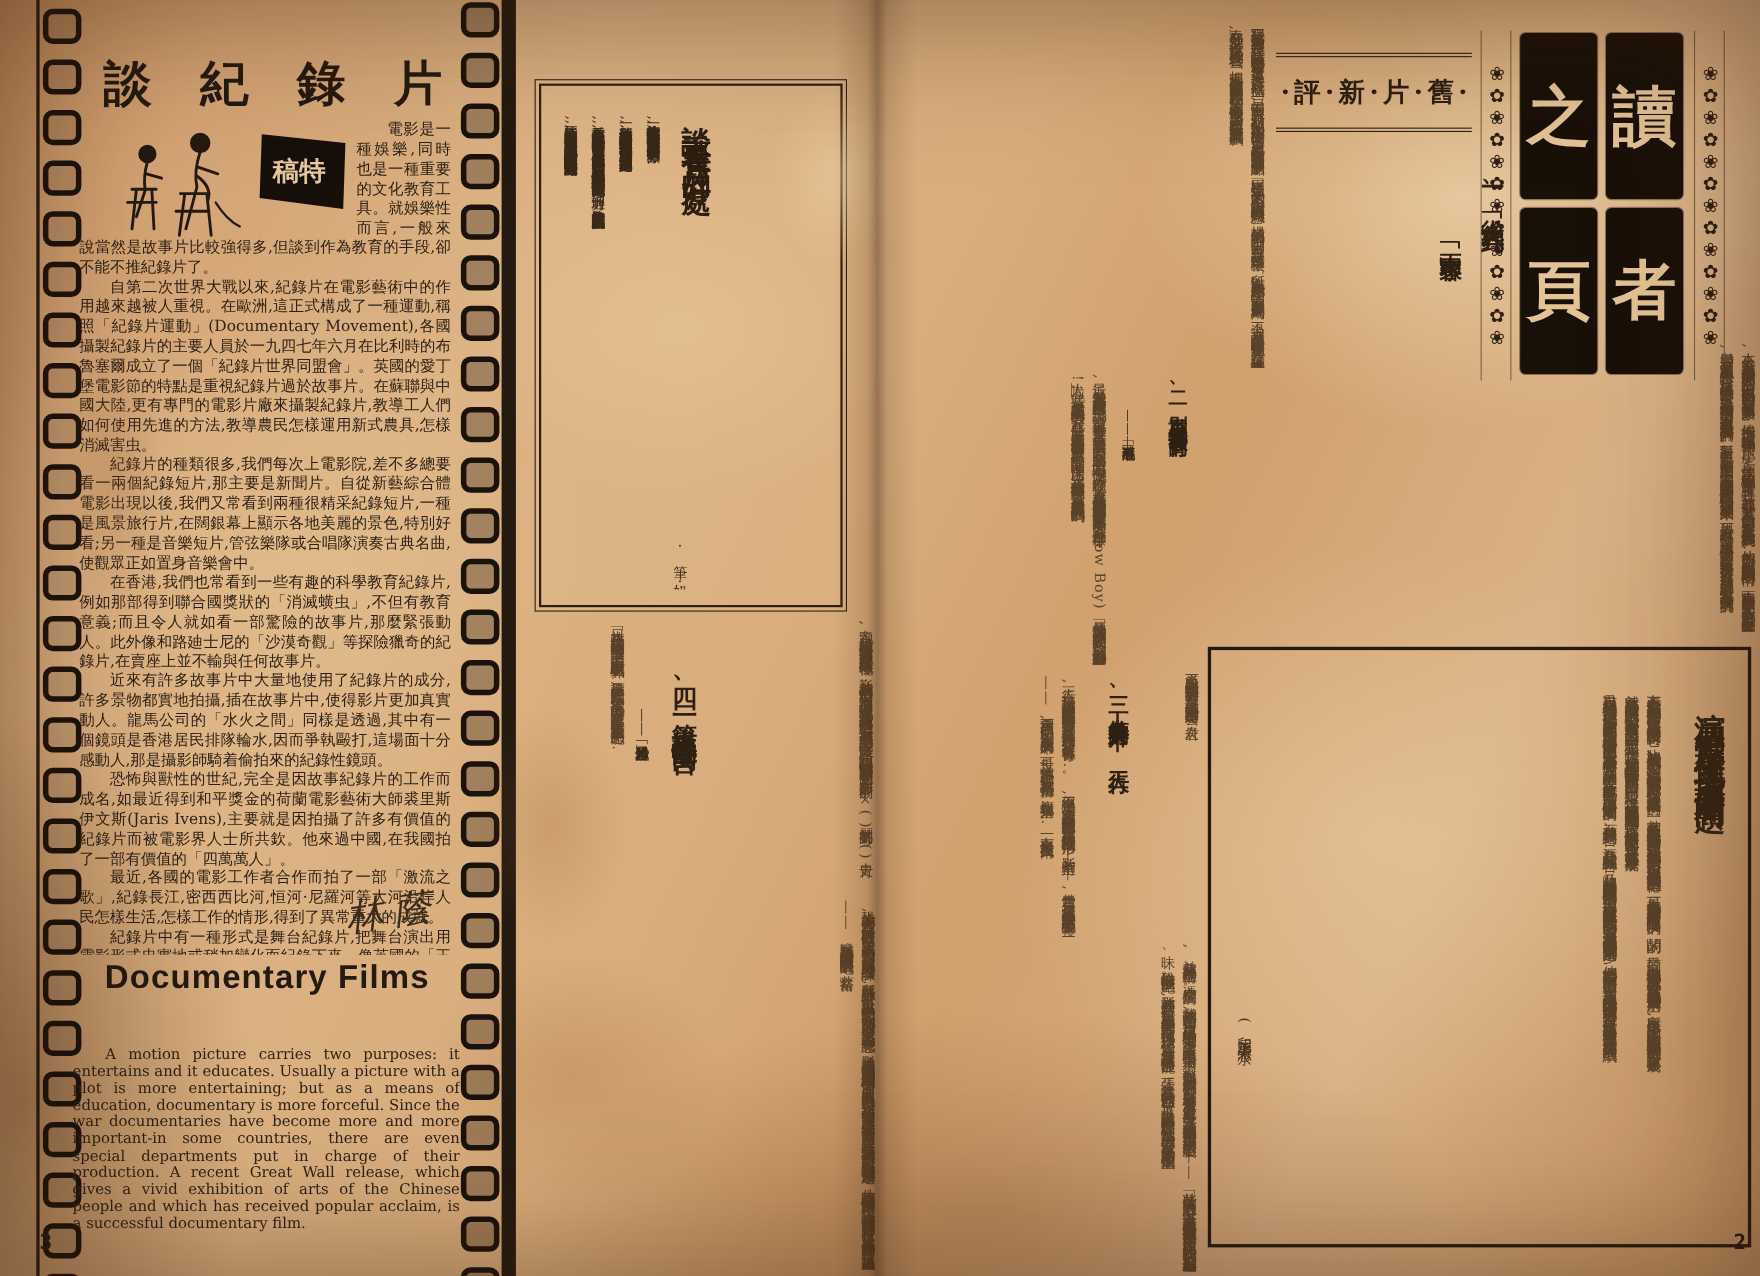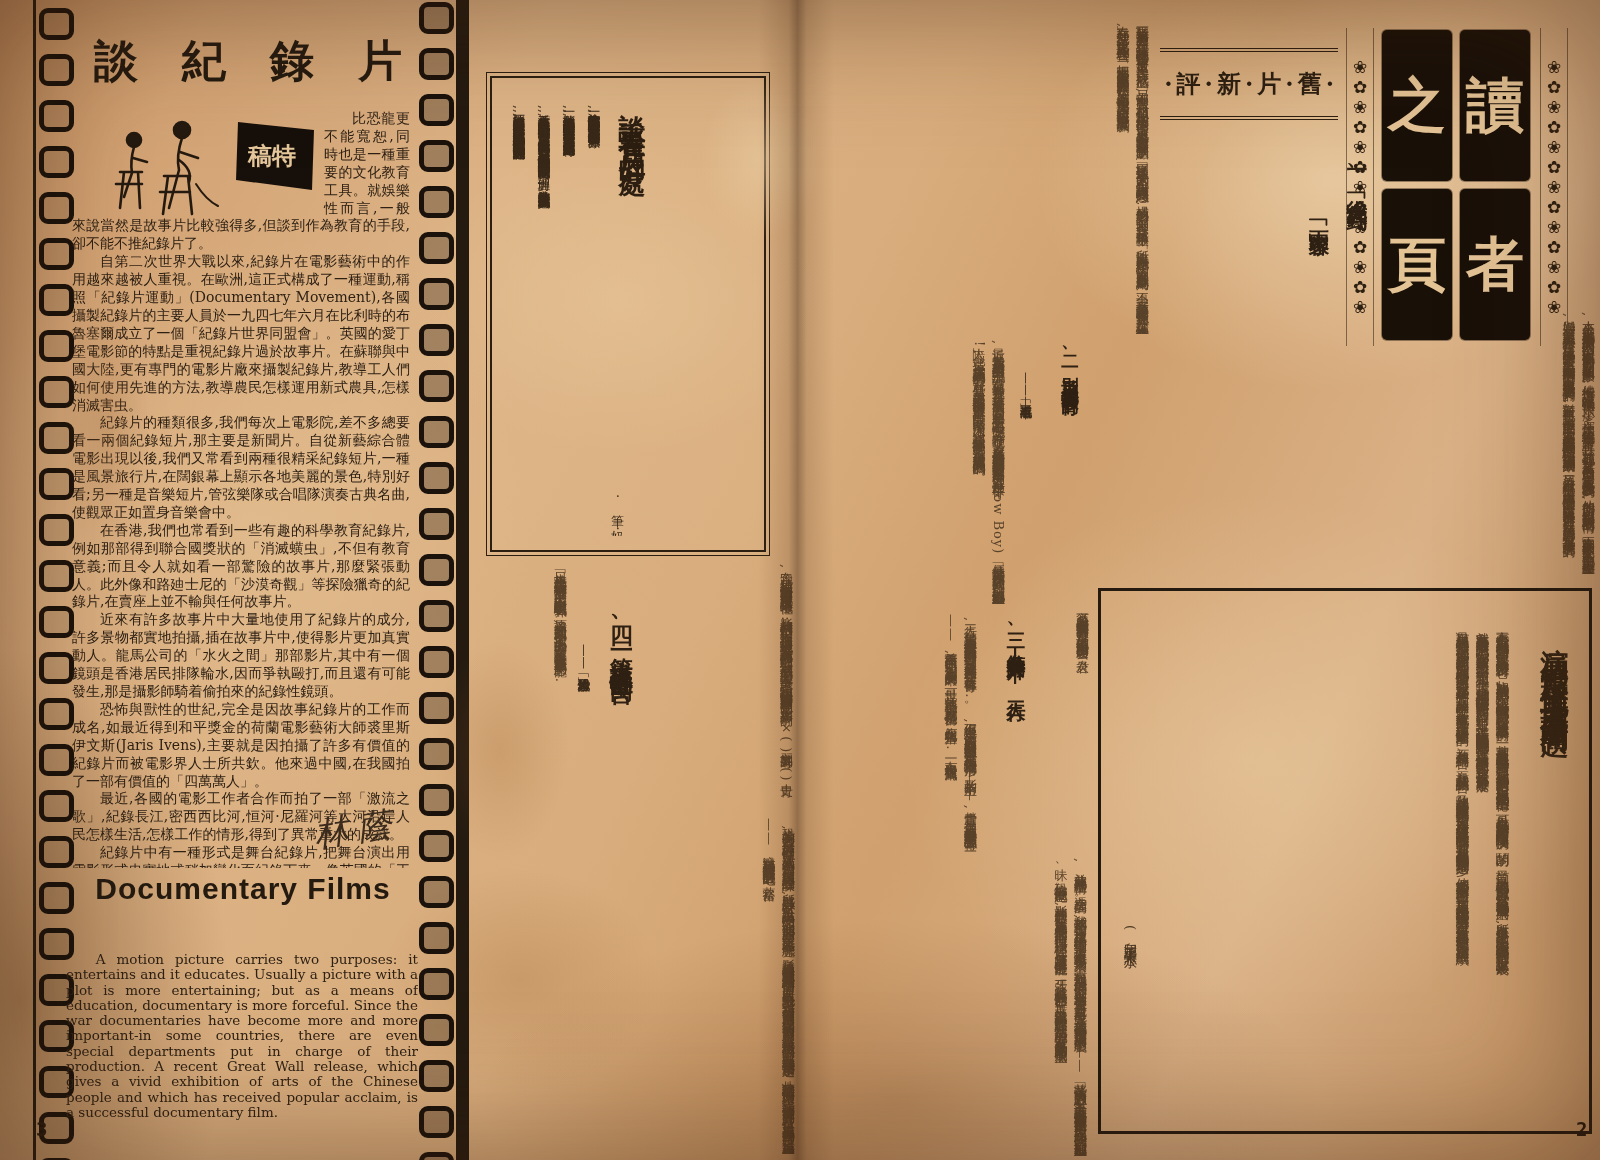--- a/index.html
+++ b/index.html
@@ -122,21 +122,21 @@
       <div class="hole"></div>
       <div class="hole"></div>
       <div class="hole"></div>
       <div class="hole"></div>
       <div class="hole"></div>
       <div class="hole"></div>
       <div class="hole"></div>
     </div>
   <div class="blk fsline" style="left:456px;top:0;width:13px;height:1160px;"></div>
 
-  <div class="blk l-title" style="left:94px;top:32px;font-family:Liberation Mono, monospace;">談紀錄片</div>
+  <div class="blk l-title" style="left:94px;top:47px;font-family:Liberation Mono, monospace;">談紀錄片</div>
 
   <div class="blk" style="left:100px;top:114px;width:218px;height:102px;">
     <svg width="218" height="102" viewBox="0 0 218 102">
       <polygon points="138,8 214,16 212,76 136,66" fill="#17100a"></polygon>
       <g stroke="#241a10" stroke-width="2.6" fill="none" stroke-linecap="round">
         <circle cx="34" cy="26" r="7" fill="#241a10"></circle>
         <path d="M34 33 q-4 14 -2 26 l-8 24"></path>
         <path d="M33 44 l14 4"></path>
         <path d="M20 58 h22 M24 58 l-4 36 M38 58 l2 36 M16 70 h26"></path>
         <circle cx="82" cy="16" r="8" fill="#241a10"></circle>
@@ -144,25 +144,25 @@
         <path d="M80 38 l18 6 M79 46 q14 10 10 22"></path>
         <path d="M64 62 h26 M68 62 l-5 38 M88 62 l4 38 M60 78 h30"></path>
         <path d="M96 70 q10 16 22 22" stroke-width="2"></path>
       </g>
       <text x="172" y="50" font-size="24" font-weight="bold" fill="#e5c79b" text-anchor="middle" font-family="'DejaVu Serif',serif">稿特</text>
     </svg>
   </div>
 
   <div class="blk l-body" style="left:72px;top:110px;width:338px;height:758px;">
     <span class="illo-spacer"></span>
-    <p>比恐龍更不能寬恕,同時也是一種重要的文化教育工具。就娛樂性而言,一般來說當然是故事片比較強得多,但談到作為教育的手段,卻不能不推紀錄片了。</p>
+    <p>電影是一種娛樂,同時也是一種重要的文化教育工具。就娛樂性而言,一般來說當然是故事片比較強得多,但談到作為教育的手段,卻不能不推紀錄片了。</p>
     <p>自第二次世界大戰以來,紀錄片在電影藝術中的作用越來越被人重視。在歐洲,這正式構成了一種運動,稱照「紀錄片運動」(Documentary Movement),各國攝製紀錄片的主要人員於一九四七年六月在比利時的布魯塞爾成立了一個「紀錄片世界同盟會」。英國的愛丁堡電影節的特點是重視紀錄片過於故事片。在蘇聯與中國大陸,更有專門的電影片廠來攝製紀錄片,教導工人們如何使用先進的方法,教導農民怎樣運用新式農具,怎樣消滅害虫。</p>
     <p>紀錄片的種類很多,我們每次上電影院,差不多總要看一兩個紀錄短片,那主要是新聞片。自從新藝綜合體電影出現以後,我們又常看到兩種很精采紀錄短片,一種是風景旅行片,在闊銀幕上顯示各地美麗的景色,特別好看;另一種是音樂短片,管弦樂隊或合唱隊演奏古典名曲,使觀眾正如置身音樂會中。</p>
     <p>在香港,我們也常看到一些有趣的科學教育紀錄片,例如那部得到聯合國獎狀的「消滅蟥虫」,不但有教育意義;而且令人就如看一部驚險的故事片,那麼緊張動人。此外像和路廸士尼的「沙漠奇觀」等探險獵奇的紀錄片,在賣座上並不輸與任何故事片。</p>
-    <p>近來有許多故事片中大量地使用了紀錄片的成分,許多景物都實地拍攝,插在故事片中,使得影片更加真實動人。龍馬公司的「水火之間」那部影片,其中有一個鏡頭是香港居民排隊輪水,因而爭執毆打,而且還有可能發生,那是攝影師騎着偷拍來的紀錄性鏡頭。</p>
+    <p>近來有許多故事片中大量地使用了紀錄片的成分,許多景物都實地拍攝,插在故事片中,使得影片更加真實動人。龍馬公司的「水火之間」同樣是透過,其中有一個鏡頭是香港居民排隊輪水,因而爭執毆打,這場面十分感動人,那是攝影師騎着偷拍來的紀錄性鏡頭。</p>
     <p>恐怖與獸性的世紀,完全是因故事紀錄片的工作而成名,如最近得到和平獎金的荷蘭電影藝術大師裘里斯伊文斯(Jaris Ivens),主要就是因拍攝了許多有價值的紀錄片而被電影界人士所共欽。他來過中國,在我國拍了一部有價值的「四萬萬人」。</p>
     <p>最近,各國的電影工作者合作而拍了一部「激流之歌」,紀錄長江,密西西比河,恒河·尼羅河等大河沿岸人民怎樣生活,怎樣工作的情形,得到了異常重大的成就。</p>
     <p>紀錄片中有一種形式是舞台紀錄片,把舞台演出用電影形式忠實地或稍加變化而紀錄下來。像英國的「王子復仇記」,美國的「凱撒大帝」,「金殿逃龍」,蘇聯的「欽差大臣」,「天鵝湖曲」,中國的「梁山伯與祝英台」,「秦香蓮」等都是。長城公司過去也拍過一些紀錄片,為以前的「義演救災特輯」等,這次拍的這部「中國民間藝術」,在規模上比以前大得多,內容也比以前豐富得多,那是希望通過紀錄片這形式,使廣大觀眾能看到許多中國民間歌舞的演出情形。</p>
   </div>
 
   <div class="blk sig" style="left:314px;top:806px;">林蔭</div>
 
   <div class="blk en-head" style="left:68px;top:872px;width:350px;">Documentary Films</div>
   <div class="blk en-body" style="left:66px;top:952px;width:352px;height:172px;">
     <p>A motion picture carries two purposes: it entertains and it educates.  Usually a picture with a plot is more entertaining; but as a means of education, documentary is more forceful.  Since the war documentaries have become more and more important-in some countries, there are even special departments put in charge of their production.  A recent Great Wall release, which gives a vivid exhibition of arts of the Chinese people and which has received popular acclaim, is a successful documentary film.</p>

